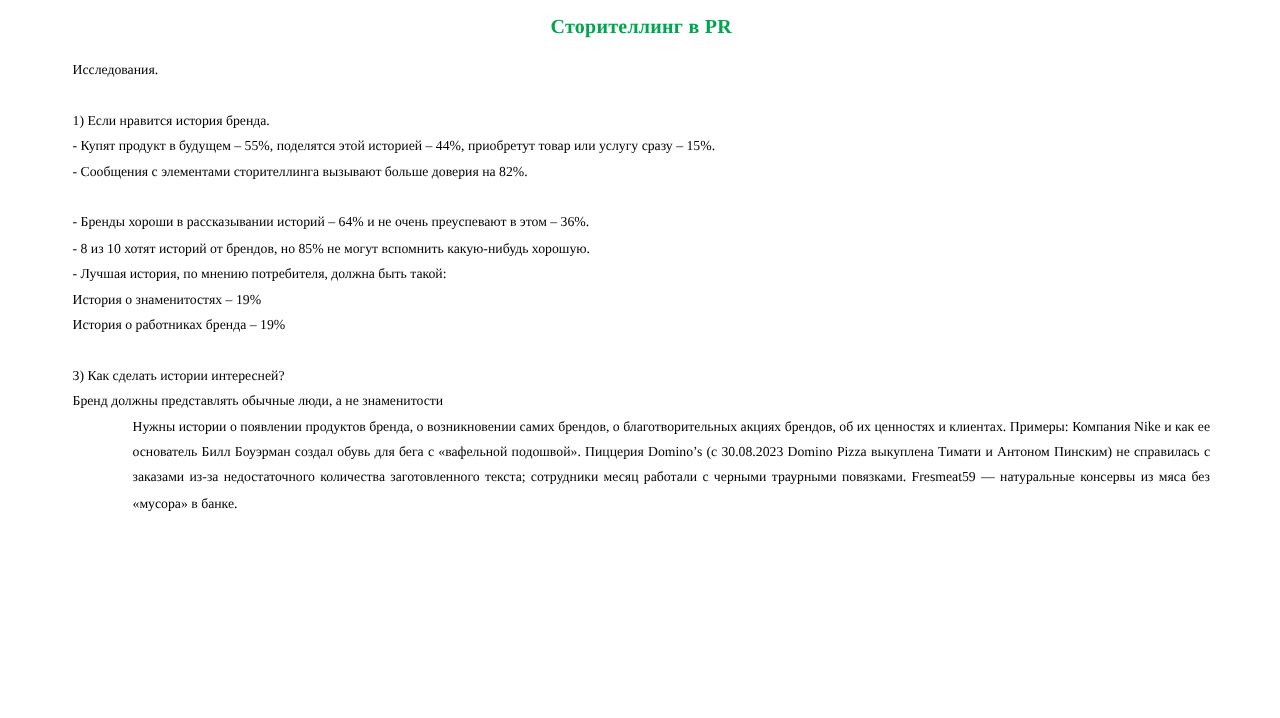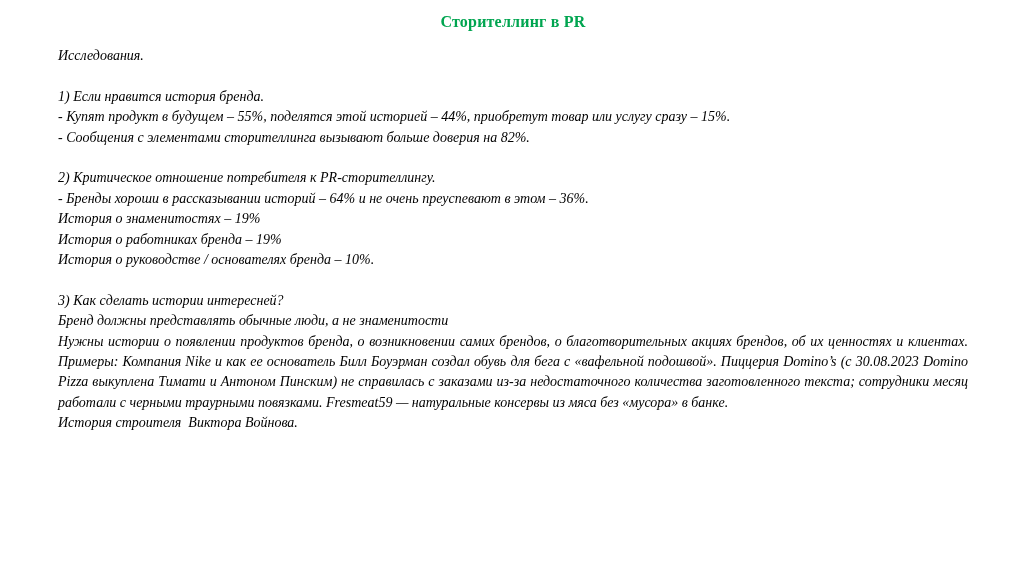--- a/index.html
+++ b/index.html
@@ -20,51 +20,50 @@
   }
   .slide-title {
     margin: 0 0 14px 0;
     text-align: center;
     font-size: 16px;
     font-weight: bold;
     line-height: 20px;
     letter-spacing: 0.2px;
   }
   .slide-body {
-    font-size: 14px;
+    font-size: 11px;
     line-height: 20.4px;
-    font-style: italic;
   }
   .text-line {
     white-space: pre-wrap;
     min-height: 20.4px;
   }
   .blank-line {
     height: 20.4px;
   }
   .text-paragraph {
     text-align: justify;
+    margin-left: 48px;
   }
 </style>
 </head>
 <body>
 
 <div class="slide" style="background: rgb(255, 255, 255); color: rgb(0, 0, 0);">
   <h1 class="slide-title" style="color: rgb(0, 165, 80);">Сторителлинг в PR</h1>
   <div class="slide-body">
       <div class="text-line">Исследования.</div>
       <div class="blank-line"></div>
       <div class="text-line">1) Если нравится история бренда.</div>
       <div class="text-line">- Купят продукт в будущем – 55%, поделятся этой историей – 44%, приобретут товар или услугу сразу – 15%.</div>
       <div class="text-line">- Сообщения с элементами сторителлинга вызывают больше доверия на 82%.</div>
       <div class="blank-line"></div>
-      <div class="text-line">2) Критическое отношение потребителя к PR-сторителлингу.</div>
       <div class="text-line">- Бренды хороши в рассказывании историй – 64% и не очень преуспевают в этом – 36%.</div>
+      <div class="text-line">- 8 из 10 хотят историй от брендов, но 85% не могут вспомнить какую-нибудь хорошую.</div>
+      <div class="text-line">- Лучшая история, по мнению потребителя, должна быть такой:</div>
       <div class="text-line">История о знаменитостях – 19%</div>
       <div class="text-line">История о работниках бренда – 19%</div>
-      <div class="text-line">История о руководстве / основателях бренда – 10%.</div>
       <div class="blank-line"></div>
       <div class="text-line">3) Как сделать истории интересней?</div>
       <div class="text-line">Бренд должны представлять обычные люди, а не знаменитости</div>
       <div class="text-line text-paragraph">Нужны истории о появлении продуктов бренда, о возникновении самих брендов, о благотворительных акциях брендов, об их ценностях и клиентах. Примеры: Компания Nike и как ее основатель Билл Боуэрман создал обувь для бега с «вафельной подошвой». Пиццерия Domino’s (с 30.08.2023 Domino Pizza выкуплена Тимати и Антоном Пинским) не справилась с заказами из-за недостаточного количества заготовленного текста; сотрудники месяц работали с черными траурными повязками. Fresmeat59 — натуральные консервы из мяса без «мусора» в банке.</div>
-      <div class="text-line">История строителя  Виктора Войнова.</div>
     </div>
 </div>
 
 </body></html>

